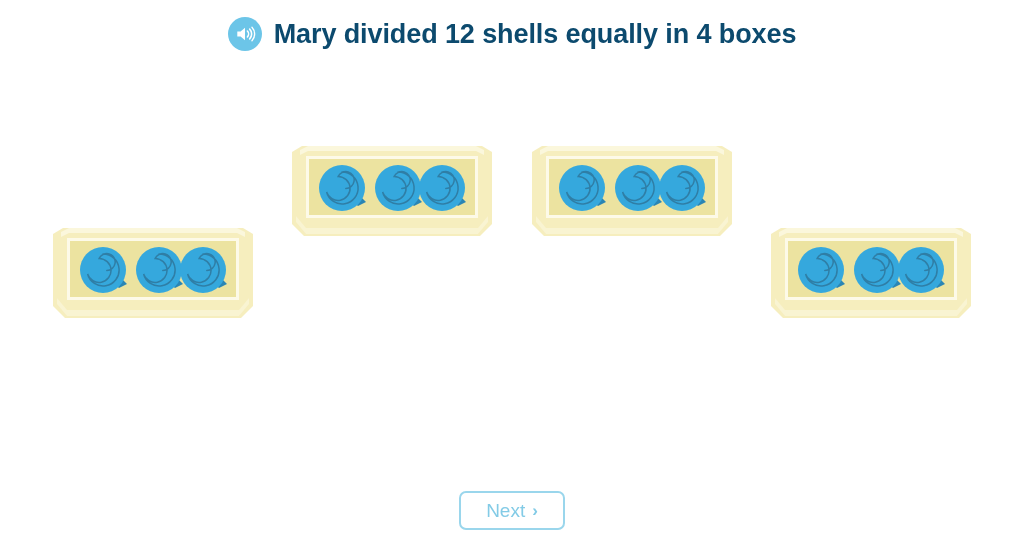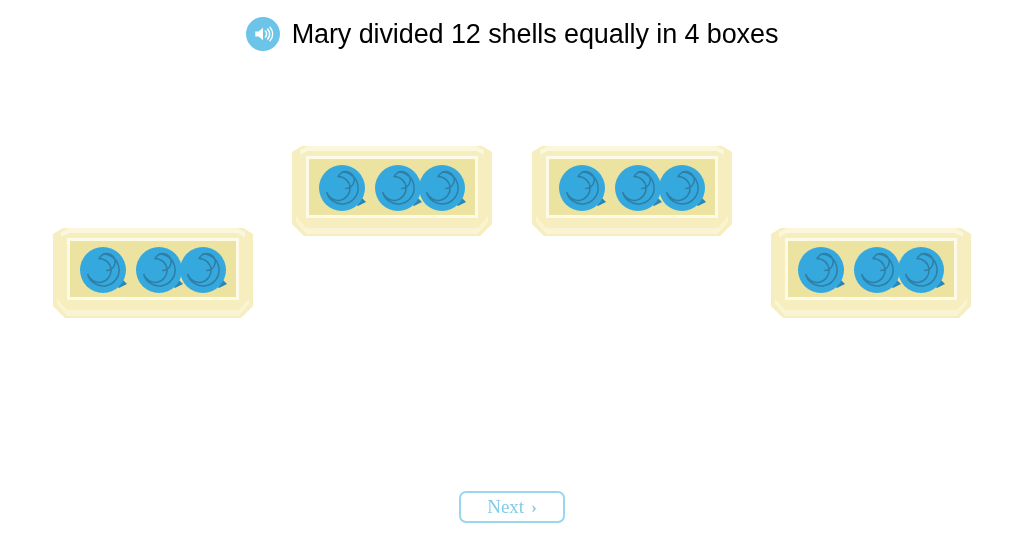--- a/index.html
+++ b/index.html
@@ -36,22 +36,22 @@
     align-items: center;
     justify-content: center;
     flex: 0 0 auto;
     cursor: pointer;
     border: none;
     padding: 0;
   }
   #audio-button svg { display: block; }
   #question-text {
     font-size: 27px;
-    font-weight: 400;
-    color: #000000;
+    font-weight: 700;
+    color: #0c4a6e;
     letter-spacing: -0.1px;
     white-space: nowrap;
     line-height: 1;
   }
 
   
   #stage {
     position: absolute;
     top: 0; left: 0;
     width: 1024px;
@@ -63,27 +63,27 @@
     pointer-events: auto;
   }
   .shell-box svg { display: block; overflow: visible; }
 
   
   #next-button {
     position: absolute;
     left: 459px;
     top: 491px;
     width: 106px;
-    height: 32px;
+    height: 39px;
     box-sizing: border-box;
     border: 2px solid #9ad6ec;
     border-radius: 7px;
     background: #ffffff;
     color: #83cbe6;
-    font-family: Liberation Serif, serif;
+    font-family: Liberation Sans, sans-serif;
     font-size: 19px;
     display: flex;
     align-items: center;
     justify-content: center;
     gap: 7px;
     cursor: pointer;
   }
   #next-chevron {
     font-size: 17px;
     line-height: 1;

